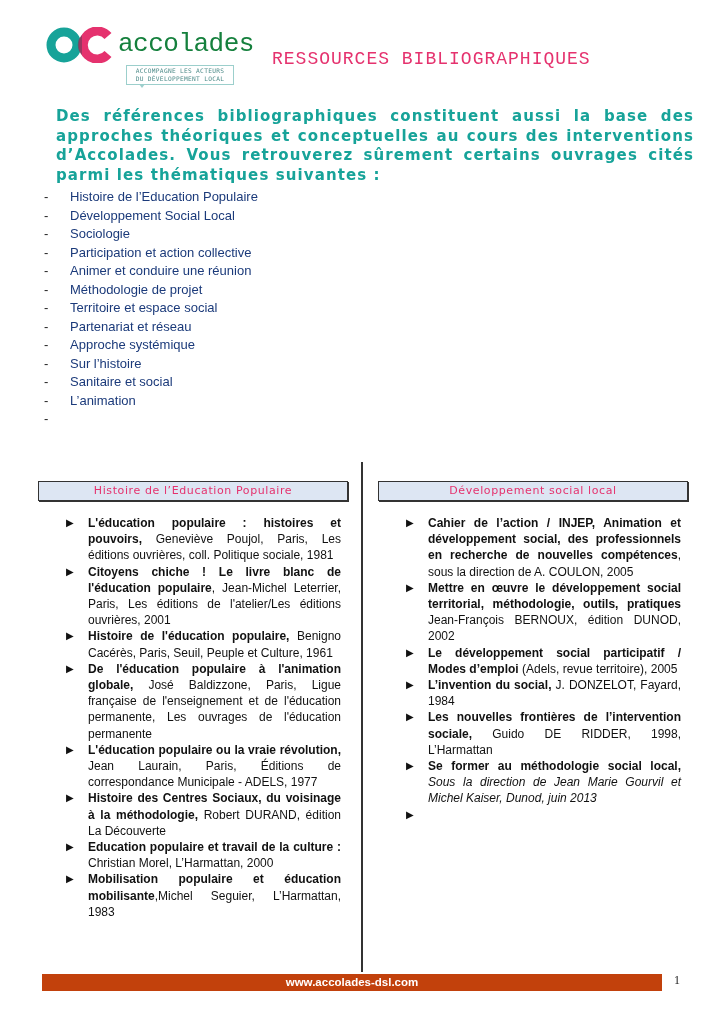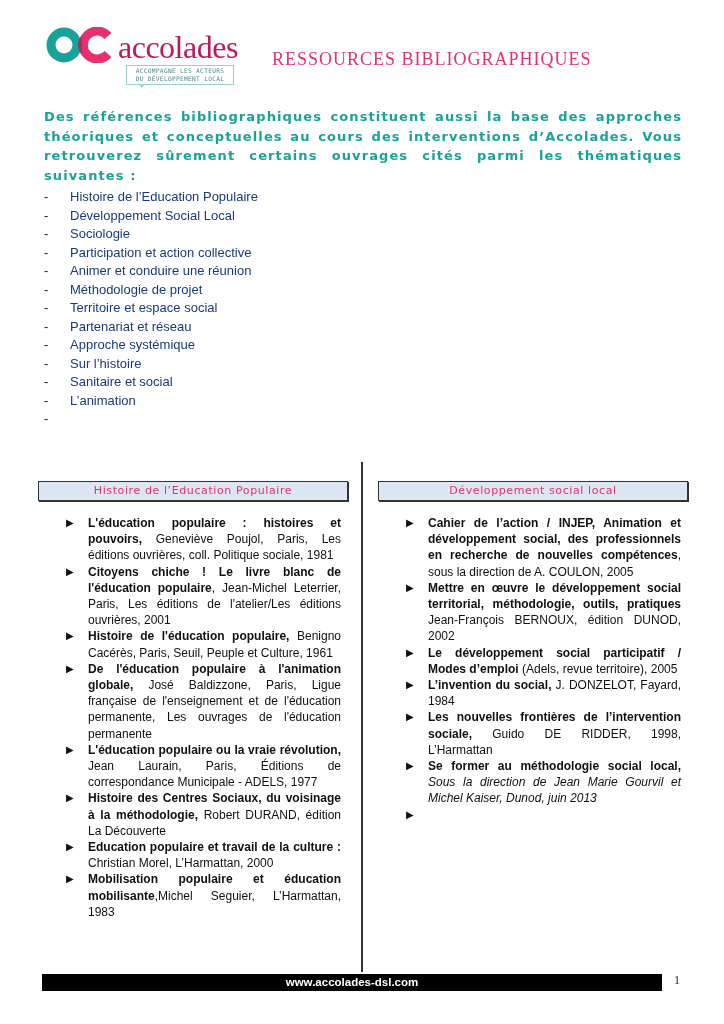--- a/index.html
+++ b/index.html
@@ -1,37 +1,37 @@
 <!DOCTYPE html>
 <html><head>
 <meta charset="utf-8">
 <style>
   html, body { margin: 0; padding: 0; background: #ffffff; }
   body { width: 724px; height: 1024px; position: relative; overflow: hidden; font-family: "Liberation Sans", sans-serif; }
   .logo { position: absolute; left: 46px; top: 27px; width: 190px; height: 60px; }
   .logo-mark { position: absolute; left: 0; top: 0; width: 70px; height: 36px; }
-  .logo-word { position: absolute; left: 72px; top: 2px; font-family: Liberation Serif, serif; font-size: 32px; color: #be185d; letter-spacing: -0.5px; }
+  .logo-word { position: absolute; left: 72px; top: 2px; font-family: Liberation Mono, monospace; font-size: 26px; color: #15803d; letter-spacing: -0.5px; }
   .logo-tag { position: absolute; left: 80px; top: 38px; width: 100px; border: 1px solid #9ccfcc; padding: 1px 3px; font-family: "DejaVu Sans Mono", monospace; font-size: 6.2px; line-height: 8px; color: #4f8c8a; letter-spacing: 0.3px; text-align: center; }
   .logo-tag:after { content: ""; position: absolute; left: 12px; bottom: -4px; width: 0; height: 0; border-left: 3px solid transparent; border-right: 3px solid transparent; border-top: 4px solid #9ccfcc; }
-  .page-title { position: absolute; left: 272px; top: 49px; font-family: Liberation Serif, serif; font-size: 18px; font-weight: normal; color: #e5326e; letter-spacing: 1px; }
-  .intro { position: absolute; left: 44px; top: 107px; width: 638px; font-family: "DejaVu Sans", sans-serif; font-size: 13px; line-height: 19.5px; color: #17a399; text-align: justify; letter-spacing: 1.1px; font-weight: bold; }
+  .page-title { position: absolute; left: 272px; top: 49px; font-family: Liberation Mono, monospace; font-size: 18px; font-weight: normal; color: #e5326e; letter-spacing: 1px; }
+  .intro { position: absolute; left: 56px; top: 107px; width: 638px; font-family: "DejaVu Sans", sans-serif; font-size: 15px; line-height: 19.5px; color: #17a399; text-align: justify; letter-spacing: 1.1px; font-weight: bold; }
   .themes { position: absolute; left: 44px; top: 188px; width: 600px; margin: 0; padding: 0; list-style: none; }
   .themes li { position: relative; padding-left: 26px; font-size: 13px; line-height: 18.5px; color: #1b3a7a; }
   .themes li .dash { position: absolute; left: 0; top: 0; color: #222; }
   .divider { position: absolute; left: 361px; top: 462px; width: 2px; height: 510px; background: #333; }
   .col { position: absolute; top: 481px; width: 310px; }
   .col.left { left: 38px; }
   .col.right { left: 378px; }
   .col-head { height: 18px; background: #dde6f3; border: 1px solid #333; box-shadow: 1px 1px 0 #333; text-align: center; font-family: "DejaVu Sans", sans-serif; font-size: 11px; line-height: 18px; color: #e5326e; letter-spacing: 0.6px; }
   .refs { list-style: none; margin: 14px 0 0 0; padding: 0; }
   .refs li { position: relative; padding-left: 50px; padding-right: 7px; font-size: 12px; line-height: 16.2px; color: #111; text-align: justify; }
   .refs li .bullet { position: absolute; left: 28px; top: 0; font-size: 10px; color: #111; }
   .refs li b { font-weight: bold; }
   .refs li i { }
-  .footer { position: absolute; left: 42px; top: 974px; width: 620px; height: 17px; background: #000000; color: #fff; text-align: center; font-size: 11.5px; font-weight: bold; line-height: 17px; }
+  .footer { position: absolute; left: 42px; top: 974px; width: 620px; height: 17px; background: #c2410c; color: #fff; text-align: center; font-size: 11.5px; font-weight: bold; line-height: 17px; }
   .page-num { position: absolute; left: 674px; top: 973px; font-family: "Liberation Serif", serif; font-size: 12px; color: #222; }
 </style>
 </head>
 <body>
 
 <div class="logo">
   <svg class="logo-mark" viewBox="0 0 70 36">
     <circle cx="18" cy="18" r="13" fill="none" stroke="#17a399" stroke-width="9"></circle>
     <path d="M62 9 A14 14 0 1 0 62 27" fill="none" stroke="#e5326e" stroke-width="9"></path>
     <path d="M36 8 A14 14 0 0 0 36 28 L36 18 Z" fill="#7a3a5a" opacity="0.7"></path>

